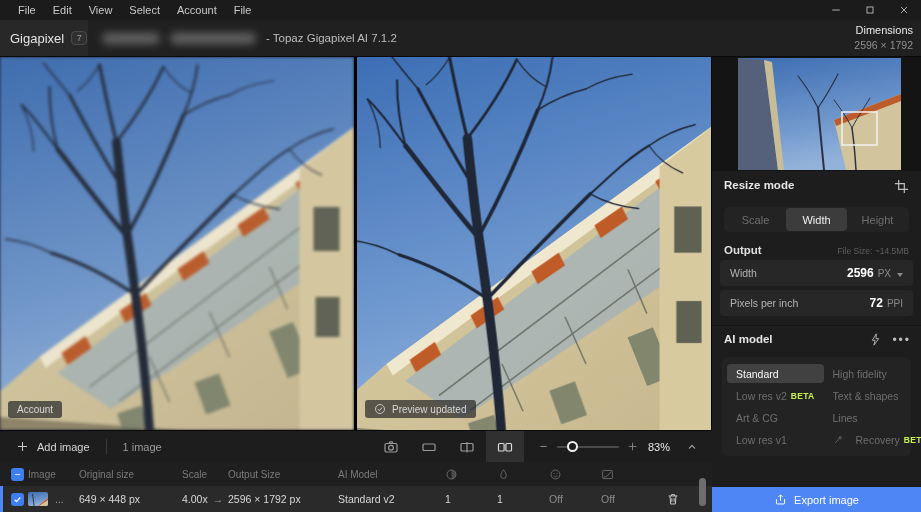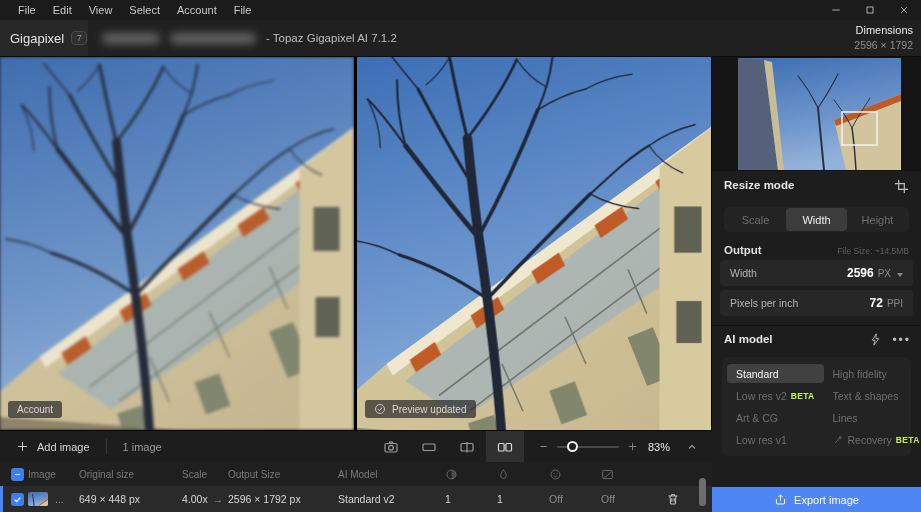--- a/index.html
+++ b/index.html
@@ -66,21 +66,21 @@
   .aiicons { position:absolute; right:10px; top:276px; display:flex; gap:10px; align-items:center; }
   .dots { color:#bdbdbd; font-size:12px; letter-spacing:2px; line-height:10px; }
   .modelgrid { position:absolute; top:300px; left:10px; right:10px; background:#232323; border-radius:6px;
     padding:7px 5px; display:grid; grid-template-columns:1fr 1fr; row-gap:3px; }
   .mcell { height:19px; display:flex; align-items:center; justify-content:space-between; padding:0 9px;
     color:#6e6e6e; font-size:10.5px; border-radius:4px; gap:4px; }
   .mcell .mlabel { white-space:nowrap; overflow:hidden; }
   .mcell.active { background:#414141; color:#fafafa; }
   .beta { color:#c8f04c; font-size:8.5px; font-weight:bold; letter-spacing:.3px; }
   .mcell .wicon { width:11px; height:11px; color:#6e6e6e; flex:none; }
-  .mcell .labwrap { display:flex; align-items:center; gap:4px; min-width:0;justify-content:center; }
+  .mcell .labwrap { display:flex; align-items:center; gap:12px; min-width:0;justify-content:center; }
   .comparebtn { position:absolute; left:16px; right:8px; top:405px; height:25px; background:#2d2d2d; border-radius:5px;
     display:flex; align-items:center; justify-content:center; gap:7px; color:#e8e8e8; font-size:11px; }
   .comparebtn svg { width:13px; height:13px; color:#cfcfcf; }
   .exportbtn { position:absolute; left:0; right:0; top:430px; height:25px; background:#4e87f5;
     display:flex; align-items:center; justify-content:center; gap:7px; color:#fff; font-size:11px; }
   .exportbtn svg { width:13px; height:13px; color:#fff; }
 
   
   .bottombar { position:absolute; top:430px; left:0; width:712px; height:32px; background:#1d1d1d;
     border-top:1px solid #0a0a0a; display:flex; align-items:center; font-size:11px; color:#d6d6d6; }

